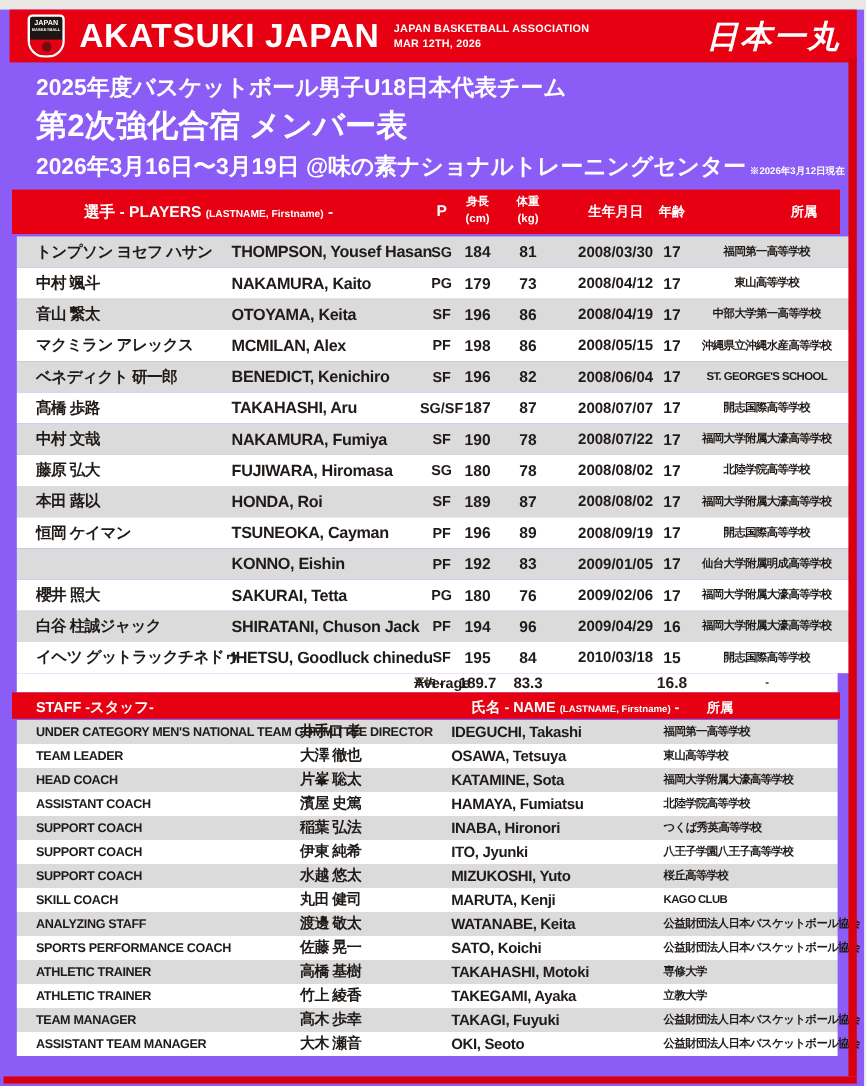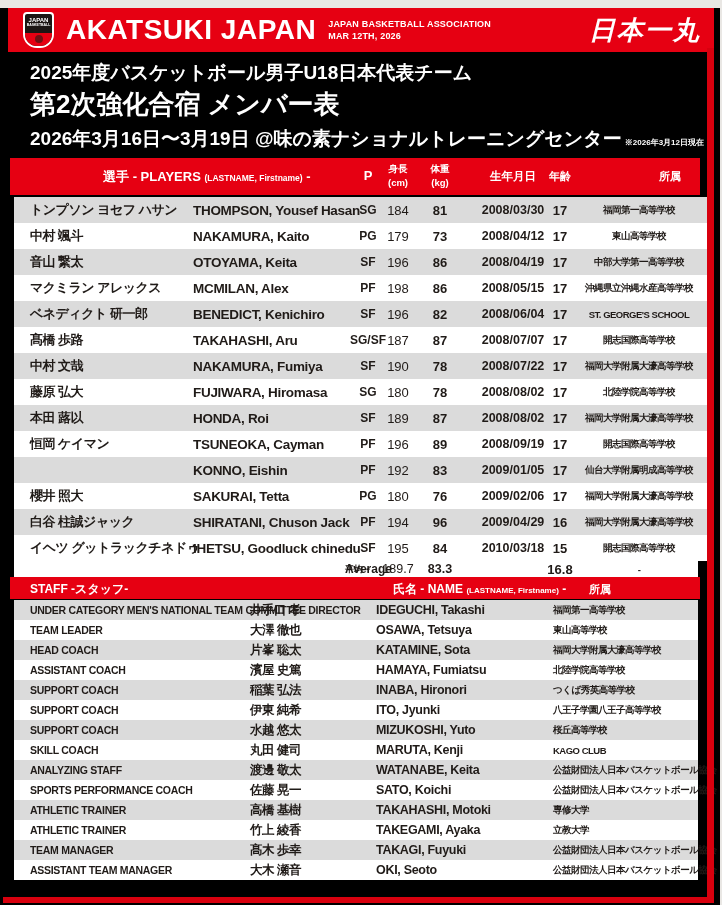--- a/index.html
+++ b/index.html
@@ -2,21 +2,21 @@
 <html><head>
 <meta charset="utf-8">
 <style>
   html,body{margin:0;padding:0;}
   body{
     width:722px;height:905px;position:relative;overflow:hidden;
     background:#e9e7e4;
     font-family:"Liberation Sans", sans-serif;
     -webkit-font-smoothing:antialiased;
   }
-  .document{position:absolute;left:0;top:8px;width:720px;height:897px;background:#000000;}
+  .document{position:absolute;left:0;top:8px;width:720px;height:897px;background:#8b5cf6;}
   .stripe-right{position:absolute;right:6px;top:40px;bottom:8px;width:7px;background:#d8000e;}
   .stripe-bottom{position:absolute;left:3px;right:6px;bottom:2px;height:6px;background:#d8000e;}
 
   
   .band{position:absolute;left:8px;right:6px;top:0;height:44px;background:#e60012;display:flex;align-items:center;}
   .shield{width:31px;height:36px;margin-left:15px;border:2px solid #fff;border-radius:4px 4px 14px 14px;
           background:#1c1614;position:relative;overflow:hidden;box-sizing:border-box;flex:none;}
   .shield .jp{font-size:6px;font-weight:bold;color:#fff;text-align:center;margin-top:3px;line-height:1;}
   .shield .bb{font-size:3.5px;font-weight:bold;color:#fff;text-align:center;line-height:1.2;}
   .shield .bottom{position:absolute;left:0;right:0;bottom:0;height:13px;background:#e60012;}
@@ -29,39 +29,39 @@
   
   .titleblock{position:absolute;left:8px;right:6px;top:44px;height:106px;color:#fff;}
   .t1{position:absolute;left:22px;top:8px;font-size:19px;font-weight:bold;white-space:nowrap;}
   .t2{position:absolute;left:22px;top:35px;font-size:26px;font-weight:bold;white-space:nowrap;}
   .t3{position:absolute;left:22px;top:74px;font-size:19px;font-weight:bold;white-space:nowrap;}
   .tnote{position:absolute;right:10px;top:85px;font-size:8px;font-weight:bold;}
 
   
   .ptable-header{position:absolute;left:10px;top:150px;width:690px;height:37px;background:#e60012;color:#fff;}
   .ptable-header > div{position:absolute;white-space:nowrap;}
-  .ph-label{left:60px;top:10px;font-size:13px;font-weight:bold;margin-left:33px;}
+  .ph-label{left:60px;top:10px;font-size:13px;font-weight:bold;}
   .ph-label .sub{font-size:8.5px;font-weight:bold;}
   .ph-p{left:334px;width:48px;top:10px;text-align:center;font-size:13px;font-weight:bold;}
   .ph-2line{top:4px;text-align:center;font-size:9.5px;font-weight:bold;line-height:1.45;}
   .ph-h{left:366px;width:44px;}
   .ph-w{left:408px;width:44px;text-align:center;}
   .ph-b{left:461px;width:84px;top:11px;text-align:center;font-size:11.5px;font-weight:bold;}
   .ph-age{left:530px;width:40px;top:11px;text-align:center;font-size:11px;font-weight:bold;}
   .ph-affil{left:610px;width:100px;top:11px;text-align:center;font-size:11px;font-weight:bold;}
 
   .prows{position:absolute;left:14px;top:189px;width:694px;}
   .prow{position:relative;height:26px;}
   .prow.odd{background:#dbdbdb;}
   .prow.even{background:#ffffff;}
   .prow span, .avgrow span{position:absolute;top:50%;transform:translateY(-50%);color:#201b18;white-space:nowrap;}
   .c-jp{left:16px;width:165px;font-size:13px;font-weight:bold;letter-spacing:-0.5px;}
   .c-en{left:179px;width:152px;font-size:13.5px;font-weight:bold;letter-spacing:-0.3px;}
   .c-p{left:330px;width:48px;text-align:center;font-size:12px;font-weight:bold;}
-  .c-h{left:362px;width:44px;text-align:center;font-size:13px;font-weight:normal;}
+  .c-h{left:362px;width:44px;text-align:center;font-size:13px;font-weight:bold;}
   .c-w{left:404px;width:44px;text-align:center;font-size:13px;font-weight:bold;}
   .c-b{left:457px;width:84px;text-align:center;font-size:12.5px;font-weight:bold;}
   .c-age{left:526px;width:40px;text-align:center;font-size:13px;font-weight:bold;}
   .c-affil{left:566px;width:118px;text-align:center;font-size:9.5px;font-weight:bold;letter-spacing:-0.5px;}
 
   .avgrow{position:absolute;left:14px;top:553px;width:684px;height:16px;background:#ffffff;}
   .c-avglabel{left:131px;width:200px;text-align:right;font-size:12px;font-weight:bold;}
   .c-avglabel .sub{font-size:9px;}
   .avgrow .c-h,.avgrow .c-w{font-size:12.5px;}
 

